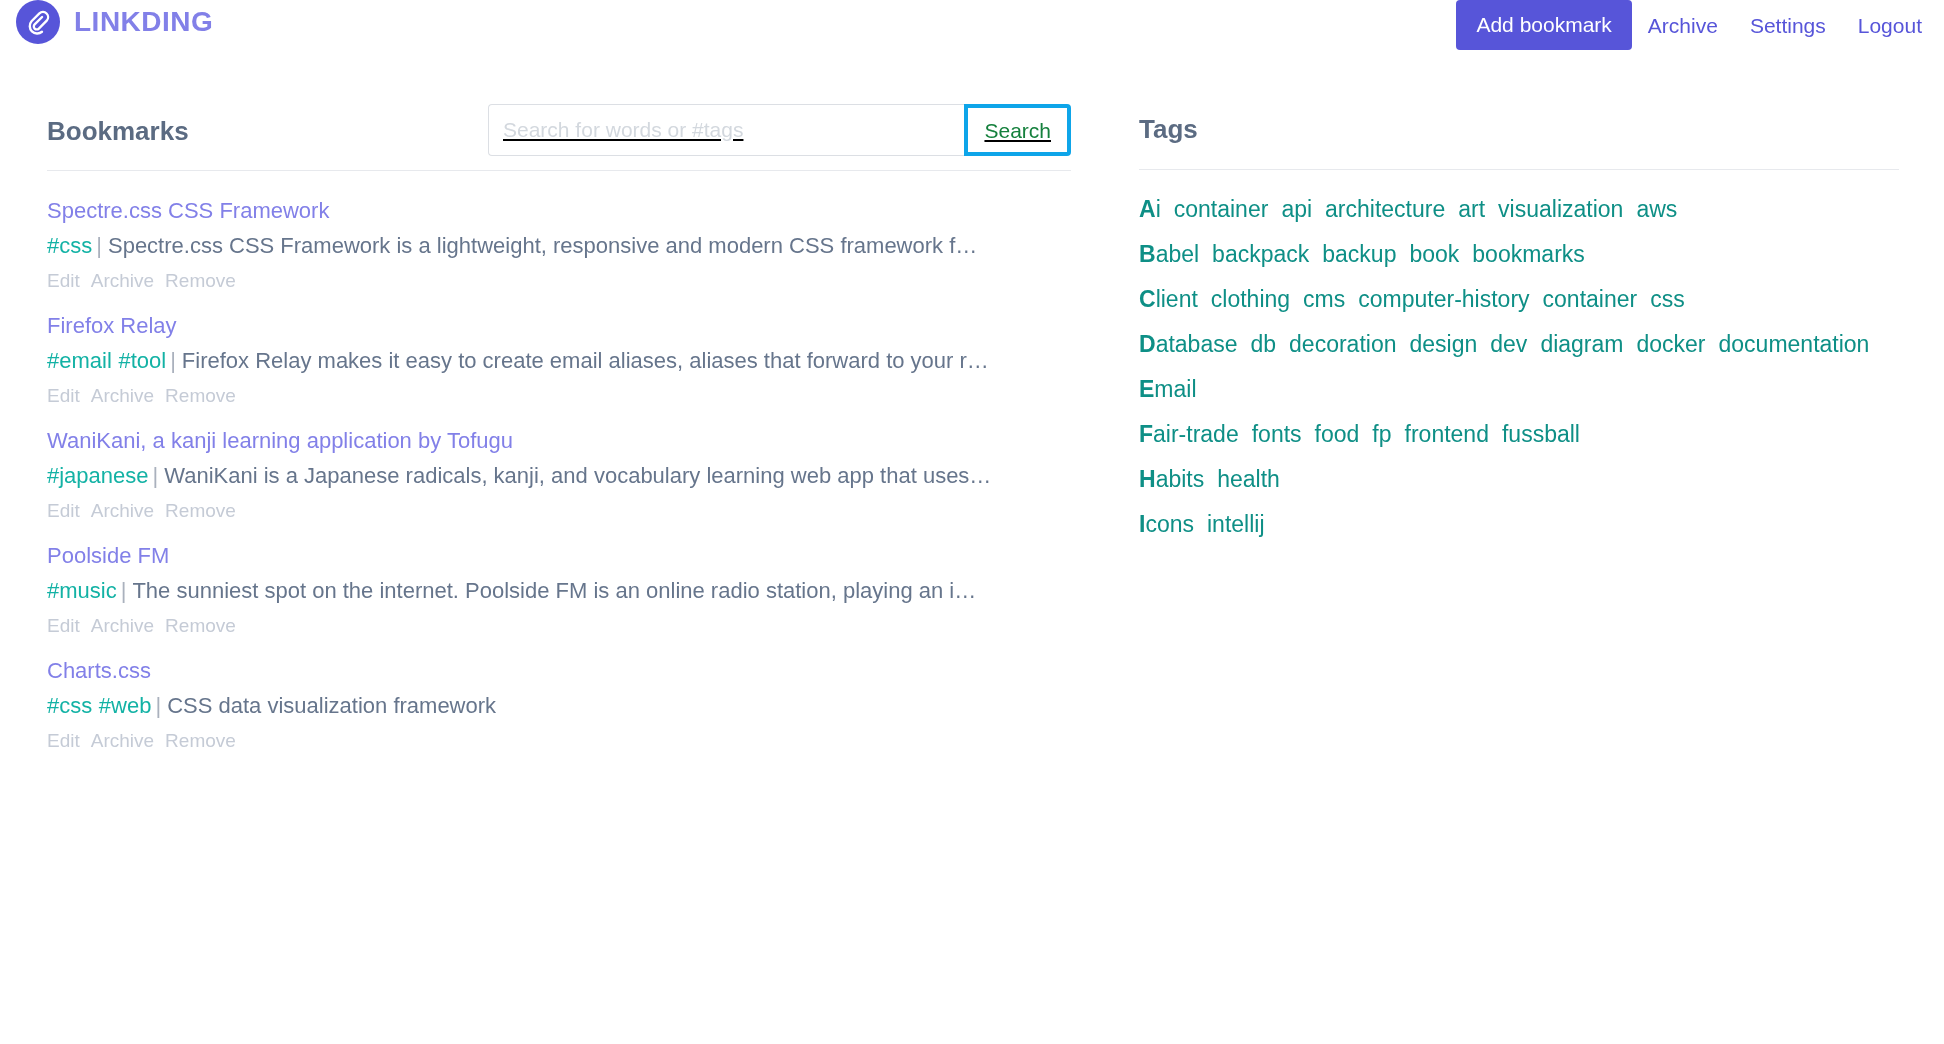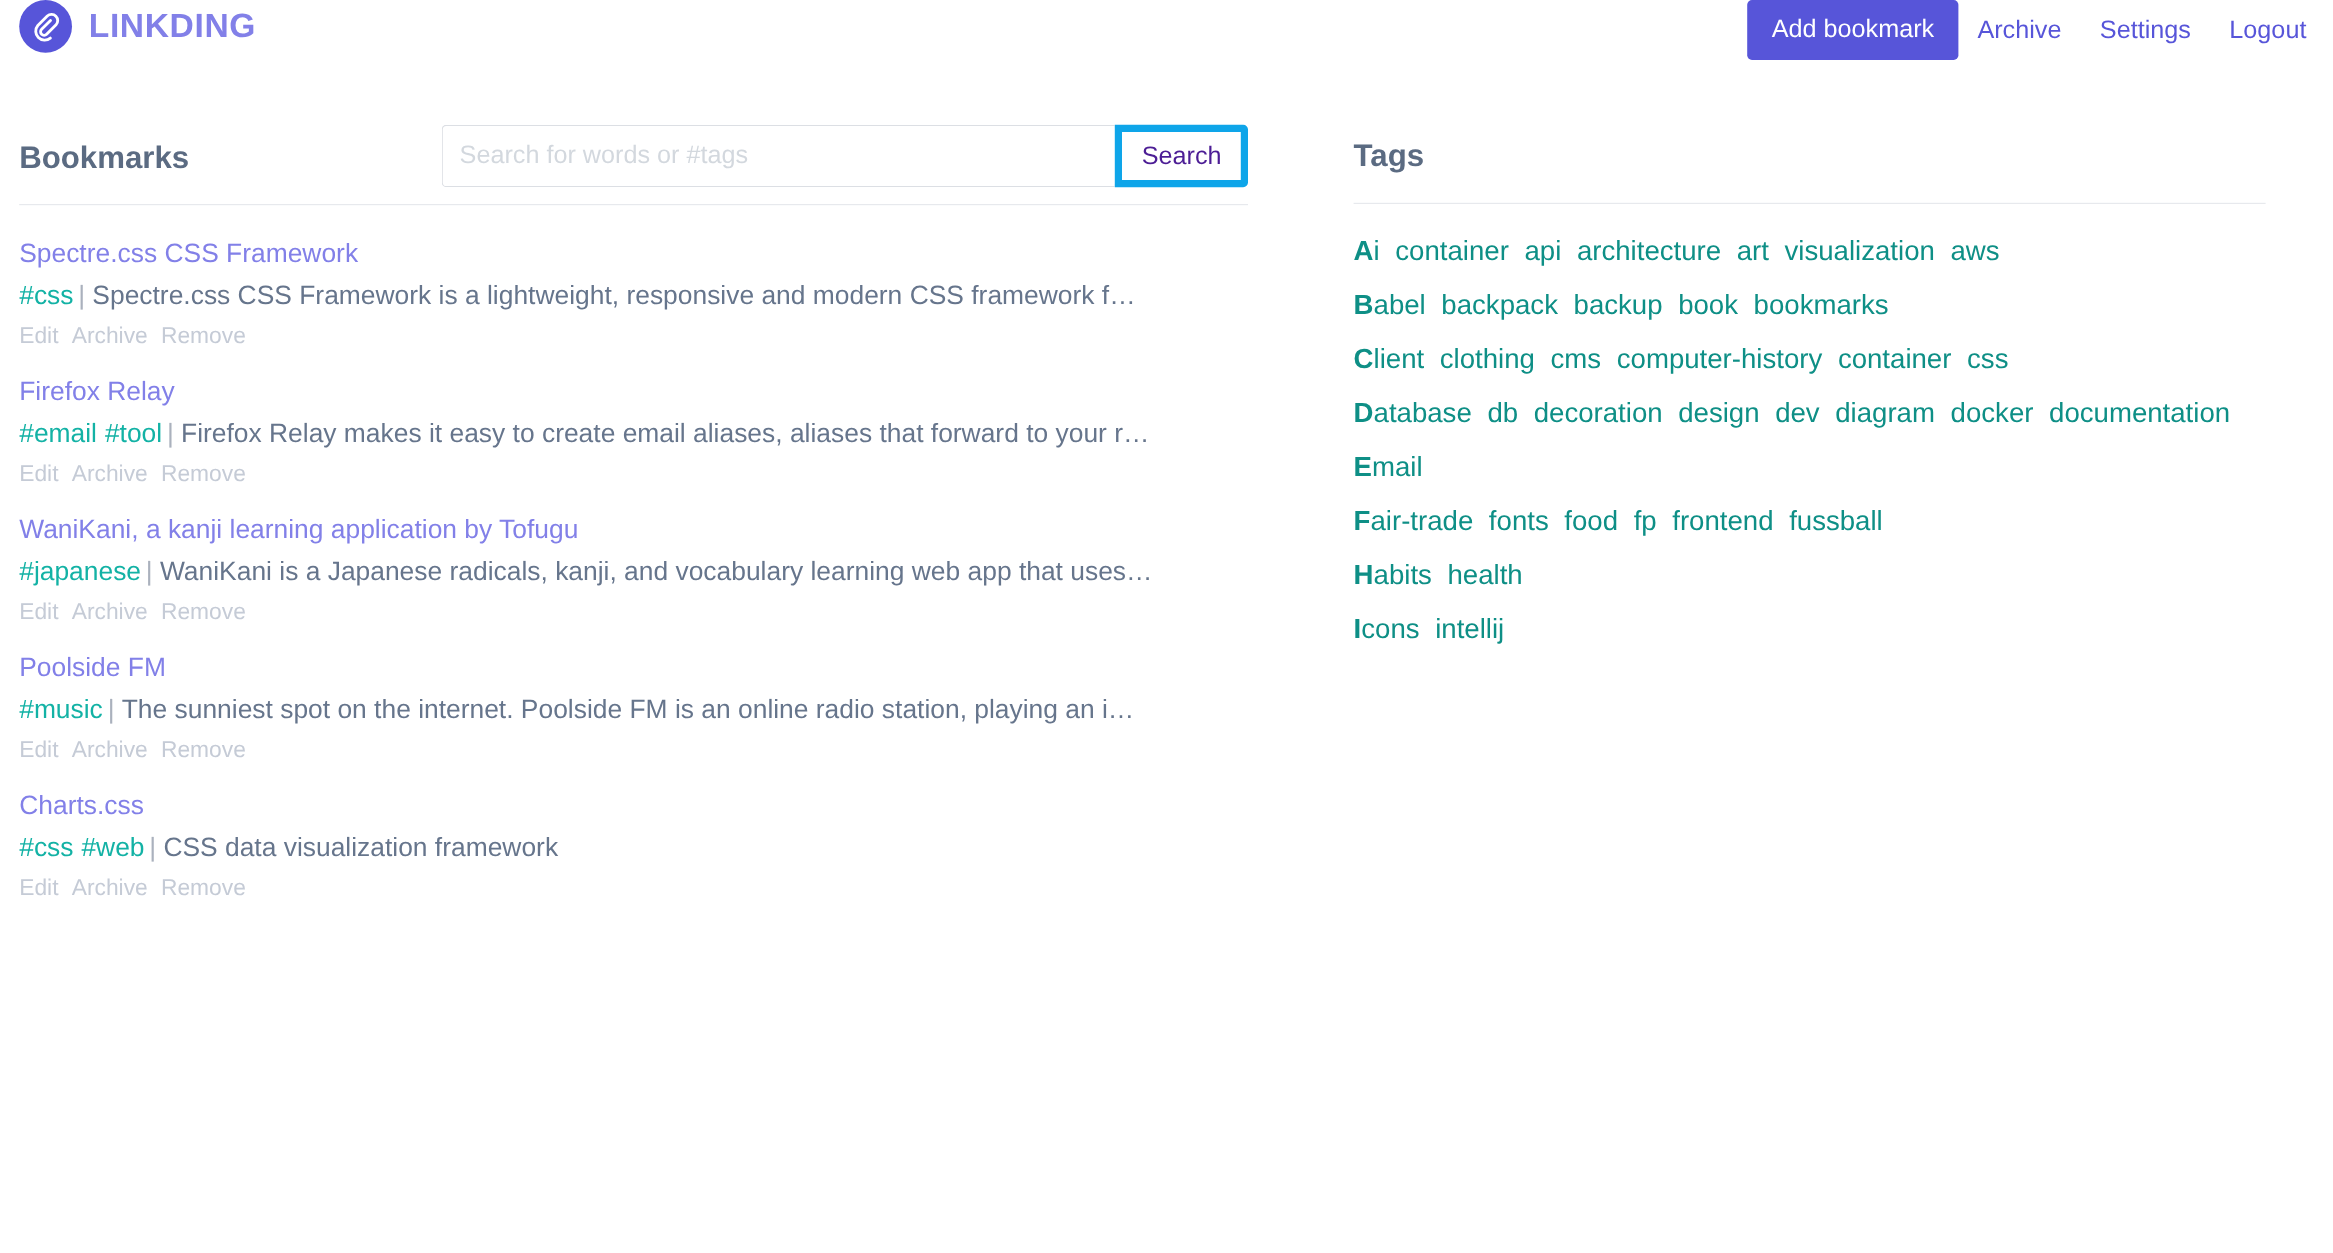--- a/index.html
+++ b/index.html
@@ -67,21 +67,22 @@
     cursor: pointer;
     white-space: nowrap;
   }
   .nav-link:last-child { padding-right: 14px; }
 
   
   .content {
     display: flex;
     align-items: flex-start;
     padding: 0 16px;
-    gap: 88px;
+    gap: 68px;
+    margin-left: 31px;
   }
   .col-bookmarks { width: 1024px; flex: 0 0 1024px; }
   .col-tags { width: 760px; flex: 0 0 760px; }
 
   
   .col-head {
     display: flex;
     align-items: flex-end;
     min-height: 66px;
     padding-top: 16px;
@@ -91,42 +92,43 @@
     font-weight: 700;
     color: #5b6b82;
     line-height: 1;
     padding-bottom: 12px;
   }
   .head-spacer { flex: 1 1 auto; }
 
   .search-group {
     display: flex;
     align-items: flex-start;
-    width: 672px;
+    width: 583px;
+    text-decoration: underline;
   }
   .search-input {
     flex: 1 1 auto;
     height: 52px;
     border: 1px solid #dcdfe4;
     border-right: none;
     border-radius: 4px 0 0 4px;
     padding: 0 14px;
     font-size: 21px;
     font-family: inherit;
     color: #3b4351;
     background: #ffffff;
     outline: none;
     min-width: 0;
   }
   .search-input::placeholder { color: #d3d8de; }
   .search-submit {
     height: 52px;
     background: #ffffff;
-    color: #4c1d95;
-    border: 6px solid #0ea5e9;
+    color: #15803d;
+    border: 4px solid #0ea5e9;
     border-radius: 0 4px 4px 0;
     font-size: 21px;
     font-family: inherit;
     padding: 0 16px;
     cursor: pointer;
     white-space: nowrap;
     line-height: 1;
   }
 
   .divider {

